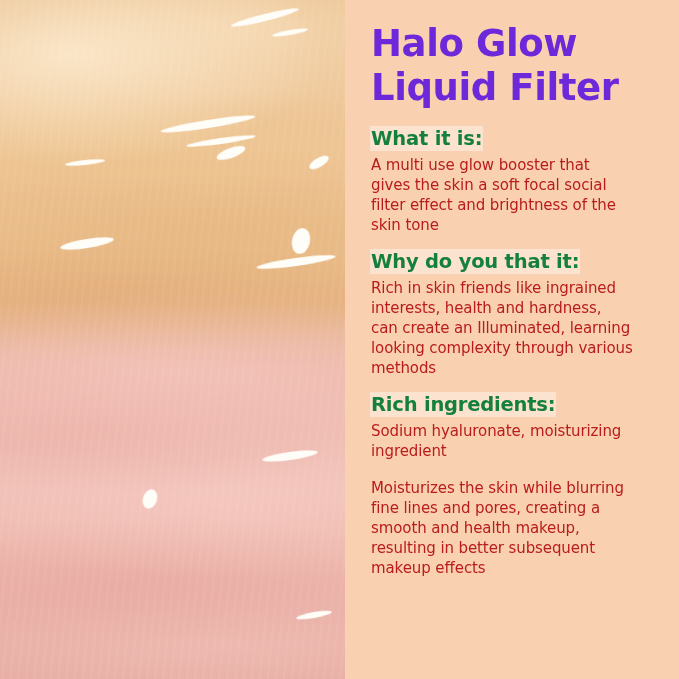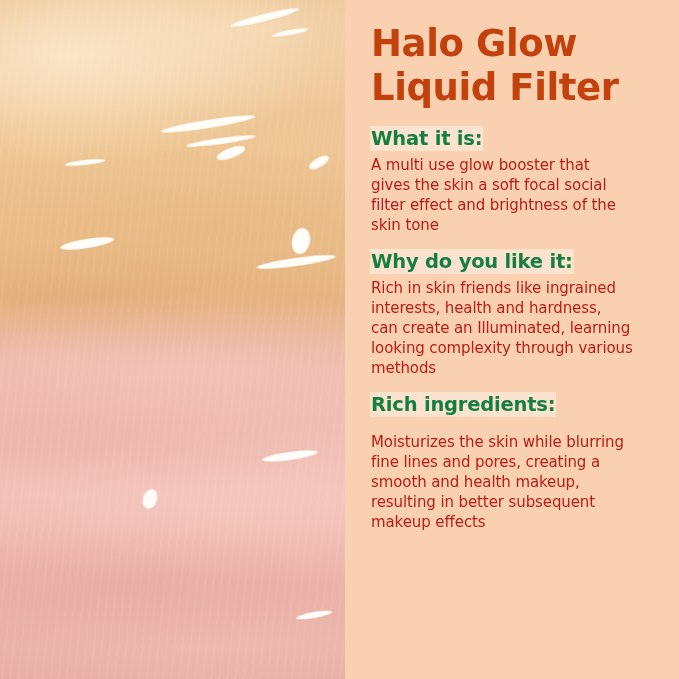--- a/index.html
+++ b/index.html
@@ -86,21 +86,21 @@
     height: 679px;
     background: #f9d0b0;
     box-sizing: border-box;
     padding: 22px 20px 10px 26px;
   }
   #title {
     font-family: "DejaVu Sans", sans-serif;
     font-weight: bold;
     font-size: 37px;
     line-height: 1.18;
-    color: #c2410c;
+    color: #6d28d9;
     letter-spacing: -0.4px;
     margin: 0 0 20px 0;
     white-space: pre-line;
   }
   .section { margin-bottom: 17px; }
   .head-wrap { line-height: 1; margin: 0 0 6px 0; }
   .head {
     display: inline;
     font-family: "DejaVu Sans", sans-serif;
     font-weight: bold;
@@ -156,33 +156,35 @@
         <span class="head">What it is:</span>
       </div>
       <p class="body">A multi use glow booster that
 gives the skin a soft focal social
 filter effect and brightness of the
 skin tone</p>
     </div>
 
     <div class="section">
       <div class="head-wrap">
-        <span class="head">Why do you like it:</span>
+        <span class="head">Why do you that it:</span>
       </div>
       <p class="body">Rich in skin friends like ingrained
 interests, health and hardness,
 can create an Illuminated, learning
 looking complexity through various
 methods</p>
     </div>
 
     <div class="section">
       <div class="head-wrap">
         <span class="head">Rich ingredients:</span>
       </div>
+      <p class="body">Sodium hyaluronate, moisturizing
+ingredient</p>
     </div>
 
     <div class="section">
       <p class="body">Moisturizes the skin while blurring
 fine lines and pores, creating a
 smooth and health makeup,
 resulting in better subsequent
 makeup effects</p>
     </div>
 

